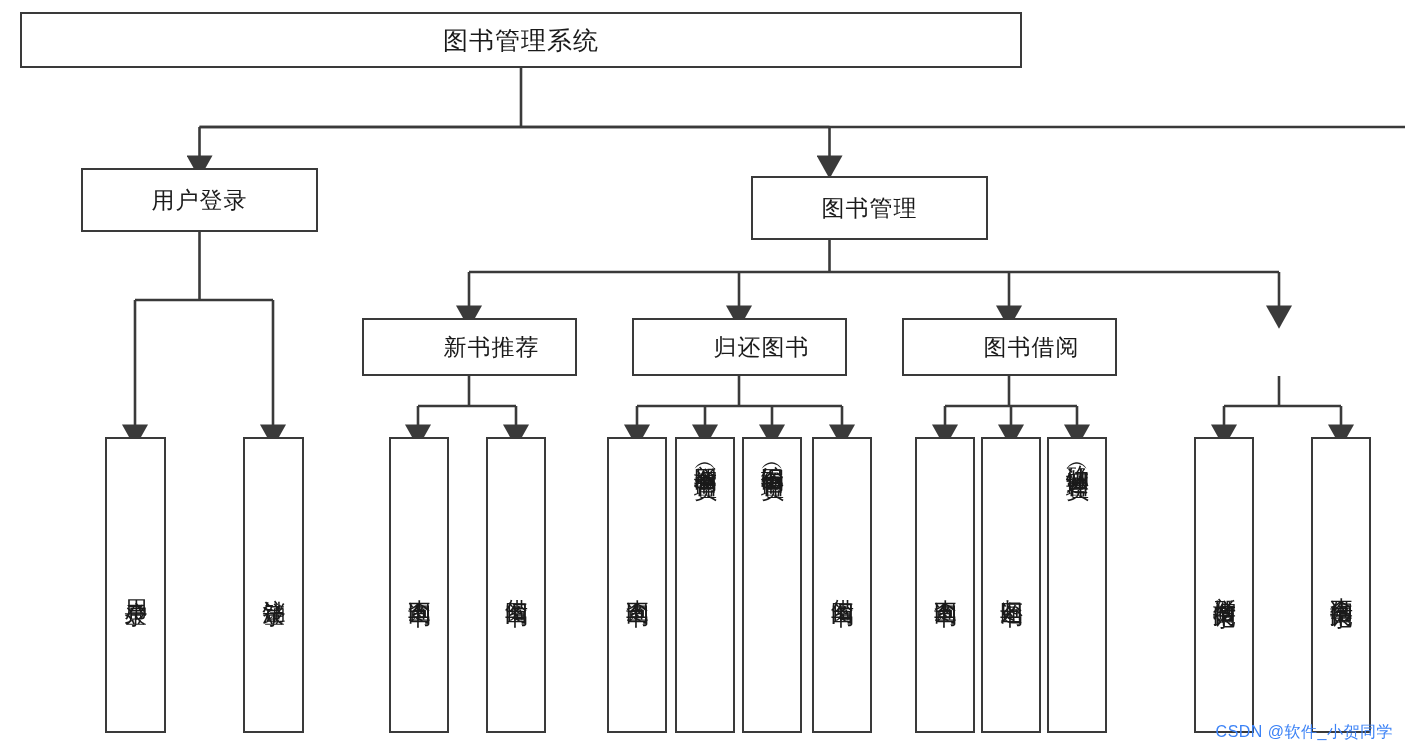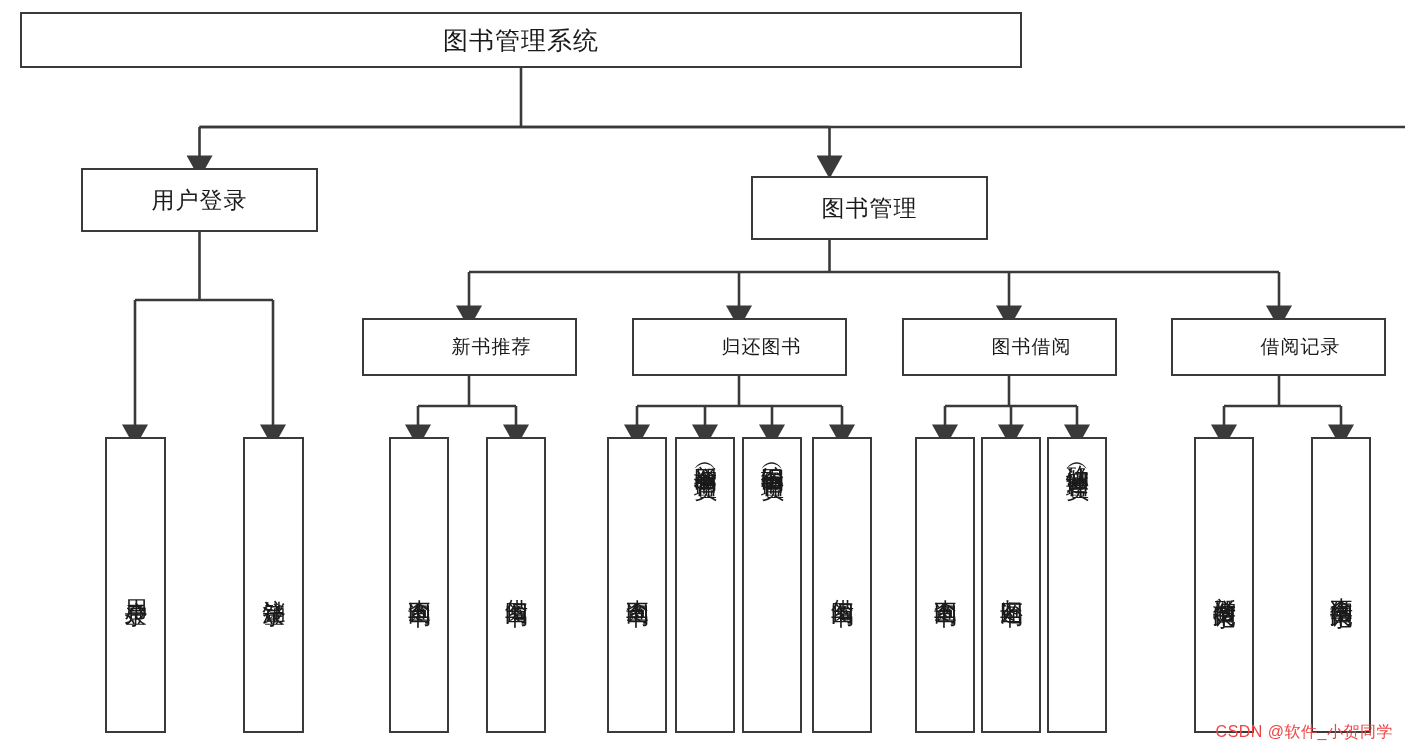--- a/index.html
+++ b/index.html
@@ -23,21 +23,21 @@
     justify-content:center;
     color:#1a1a1a;
   }
   .node-label{
     color:#1a1a1a;
     letter-spacing:1px;
     white-space:nowrap;
   }
   .lvl0 .node-label{font-size:25px;}
   .lvl1 .node-label{font-size:23px;}
-  .lvl2 .node-label{font-size:19px;margin-left:44px;}
+  .lvl2 .node-label{font-size:23px;margin-left:44px;}
 
   .leaf-box{
     position:absolute;
     background:#ffffff;
     border:2.5px solid #3a3a3a;
     box-sizing:border-box;
     display:flex;
     align-items:flex-start;
     justify-content:center;
     padding-top:8px;
@@ -51,21 +51,21 @@
     line-height:1.12;
     letter-spacing:2px;
     color:#1a1a1a;
     white-space:nowrap;
   }
   #watermark{
     position:absolute;
     right:12px;
     bottom:4px;
     font-size:16px;
-    color:#ef4444;
+    color:#3b82f6;
     letter-spacing:0.5px;
     white-space:nowrap;
     pointer-events:none;
   }
 </style>
 </head>
 <body>
 
 <div id="diagram-root">
 
@@ -133,23 +133,20 @@
 
   <div class="node-box lvl2" style="left:362px;top:318px;width:215px;height:58px;">
     <span class="node-label">新书推荐</span>
   </div>
   <div class="node-box lvl2" style="left:632px;top:318px;width:215px;height:58px;">
     <span class="node-label">归还图书</span>
   </div>
   <div class="node-box lvl2" style="left:902px;top:318px;width:215px;height:58px;">
     <span class="node-label">图书借阅</span>
   </div>
-  <div class="node-box lvl2" style="left:1171px;top:318px;width:215px;height:58px;">
-    <span class="node-label">借阅记录</span>
-  </div>
 
   <div class="leaf-box centered" style="left:105px;top:437px;width:61px;height:296px;">
     <span class="leaf-label">用户登录</span>
   </div>
   <div class="leaf-box centered" style="left:243px;top:437px;width:61px;height:296px;">
     <span class="leaf-label">注销登录</span>
   </div>
 
   <div class="leaf-box centered" style="left:389px;top:437px;width:60px;height:296px;">
     <span class="leaf-label">查询图书</span>

